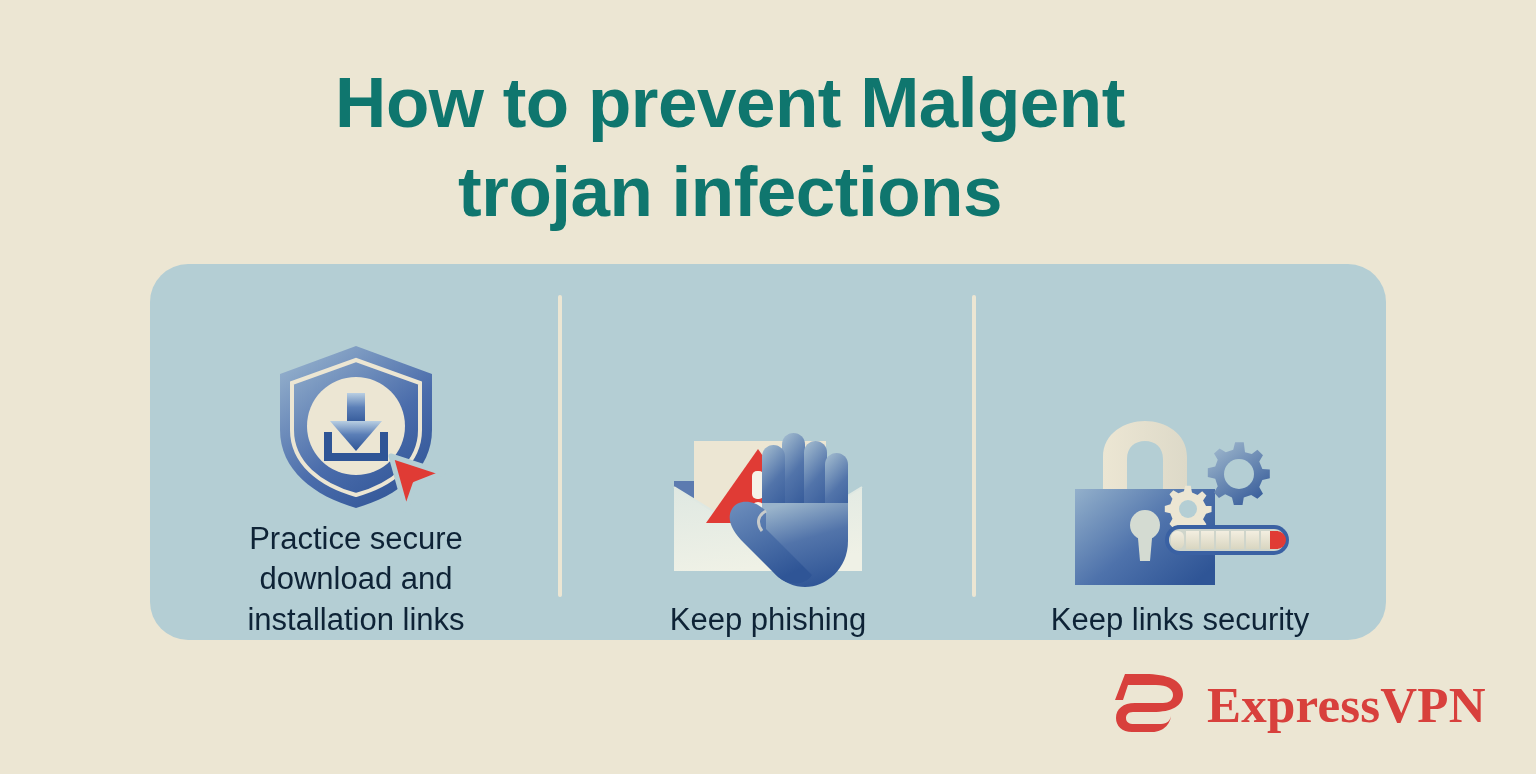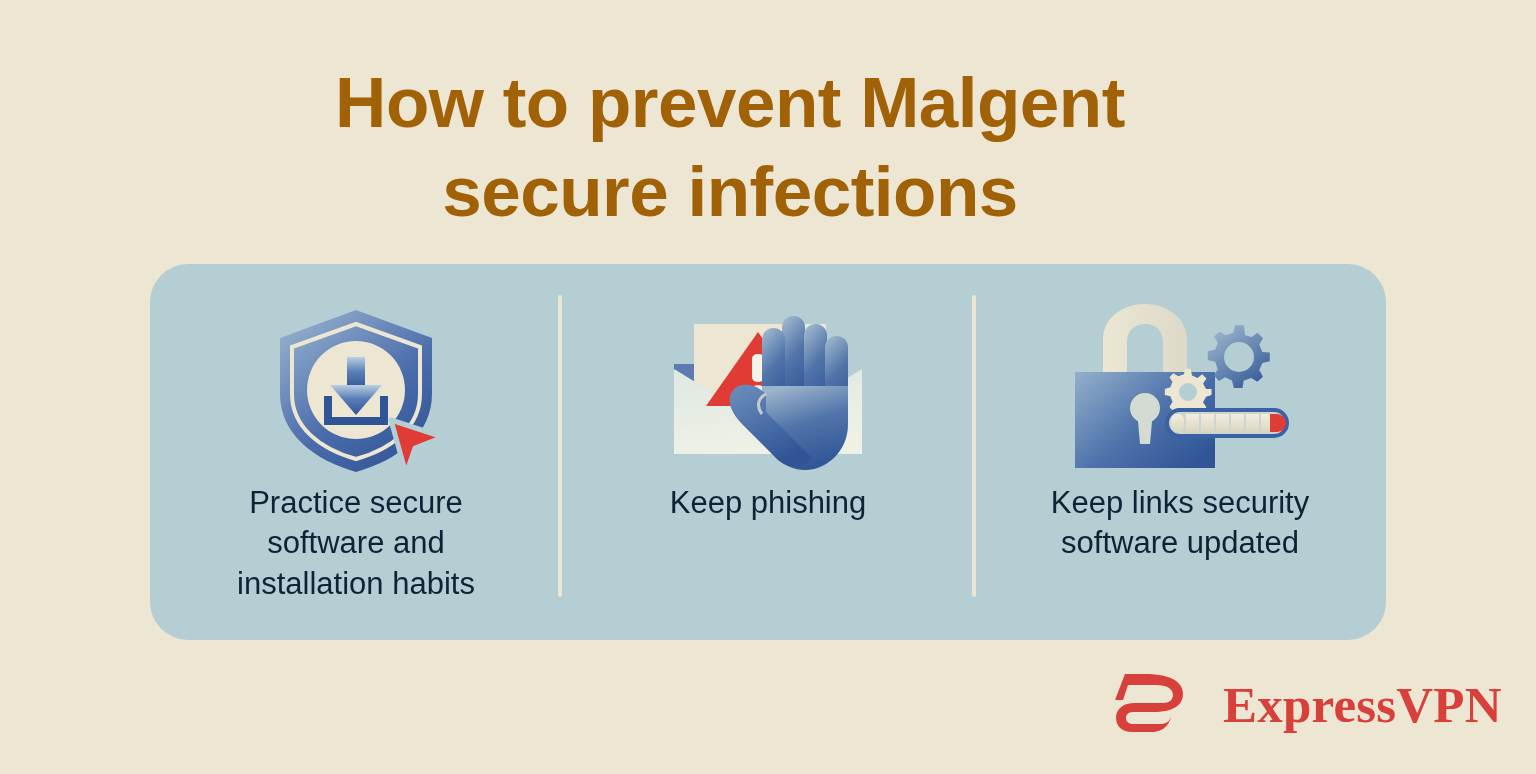--- a/index.html
+++ b/index.html
@@ -22,21 +22,21 @@
     background: #ece6d3;
   }
 
   
   .title {
     position: absolute;
     left: 0;
     top: 58px;
     width: 1460px;
     text-align: center;
-    color: #a16207;
+    color: #0f766e;
     font-size: 71px;
     font-weight: bold;
     line-height: 1.26;
     letter-spacing: -0.5px;
   }
   .title-line {
     display: block;
   }
 
   
@@ -57,21 +57,21 @@
     flex-direction: row;
     align-items: stretch;
   }
 
   .panel {
     flex: 1 1 0;
     position: relative;
     display: flex;
     flex-direction: column;
     align-items: center;
-    justify-content: flex-start;
+    justify-content: flex-end;
   }
 
   .panel-icon {
     height: 175px;
     margin-top: 38px;
     display: flex;
     align-items: center;
     justify-content: center;
   }
 
@@ -100,39 +100,39 @@
   .divider.d2 { left: 822px; }
 
   
   .logo {
     position: absolute;
     left: 1115px;
     top: 672px;
     display: flex;
     flex-direction: row;
     align-items: center;
-    gap: 32px;
+    gap: 16px;
   }
   .logo-word {
     color: #d8403c;
     font-family: "Liberation Serif", serif;
     font-size: 51px;
     font-weight: bold;
     letter-spacing: 0.2px;
     line-height: 1;
   }
 </style>
 </head>
 <body>
 
 <div class="canvas">
 
   <div class="title">
     <span class="title-line">How to prevent Malgent</span>
-    <span class="title-line">secure infections</span>
+    <span class="title-line">trojan infections</span>
   </div>
 
   <div class="card">
     <div class="panels">
 
       <div class="panel">
         <div class="panel-icon">
           <svg width="200" height="175" viewBox="0 0 200 175" xmlns="http://www.w3.org/2000/svg">
             <defs>
               <linearGradient id="shieldGrad" x1="0" y1="0" x2="1" y2="1">
@@ -160,22 +160,22 @@
 
             <rect x="91" y="55" width="18" height="32" fill="url(#arrowGrad)"></rect>
             <path d="M74 83 L126 83 L100 113 Z" fill="url(#arrowGrad)"></path>
             <path d="M72 98 L72 119 L128 119 L128 98" fill="none" stroke="#2f5596" stroke-width="8" stroke-linecap="square"></path>
 
             <path d="M135 118 L187 135 L159 146 L150 172 Z" fill="#e03b35" stroke="#b4ced4" stroke-width="5" stroke-linejoin="round"></path>
           </svg>
         </div>
         <div class="panel-caption">
           <span>Practice secure</span>
-          <span>software and</span>
-          <span>installation habits</span>
+          <span>download and</span>
+          <span>installation links</span>
         </div>
       </div>
 
       <div class="panel">
         <div class="panel-icon">
           <svg width="205" height="175" viewBox="0 0 205 175" xmlns="http://www.w3.org/2000/svg">
             <defs>
               <linearGradient id="envFront" x1="0" y1="0" x2="0.3" y2="1">
                 <stop offset="0%" stop-color="#dfe8e2"></stop>
                 <stop offset="100%" stop-color="#eff1e6"></stop>
@@ -272,21 +272,20 @@
               <rect x="66" y="6" width="13" height="18" fill="url(#segGrad)"></rect>
               <rect x="81" y="6" width="13" height="18" fill="url(#segGrad)"></rect>
               <rect x="96" y="6" width="11" height="18" fill="url(#segGrad)"></rect>
               <path d="M109 6 L112 6 A9 9 0 0 1 112 24 L109 24 Z" fill="#e03b35"></path>
               <rect x="105" y="6" width="8" height="18" fill="#e03b35"></rect>
             </g>
           </svg>
         </div>
         <div class="panel-caption">
           <span>Keep links security</span>
-          <span>software updated</span>
         </div>
       </div>
 
     </div>
 
     <div class="divider d1"></div>
     <div class="divider d2"></div>
   </div>
 
   <div class="logo">

